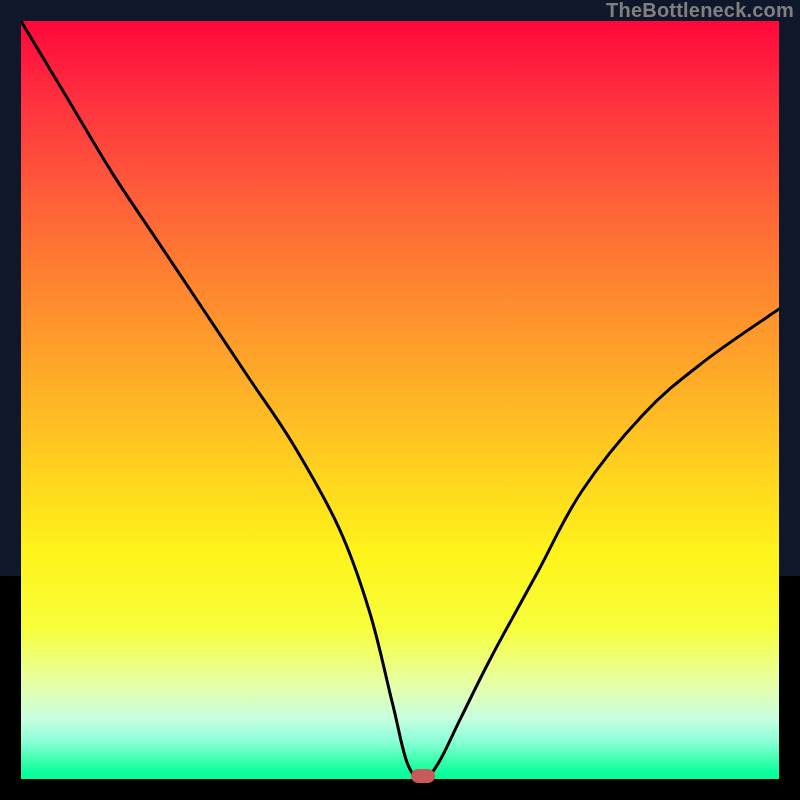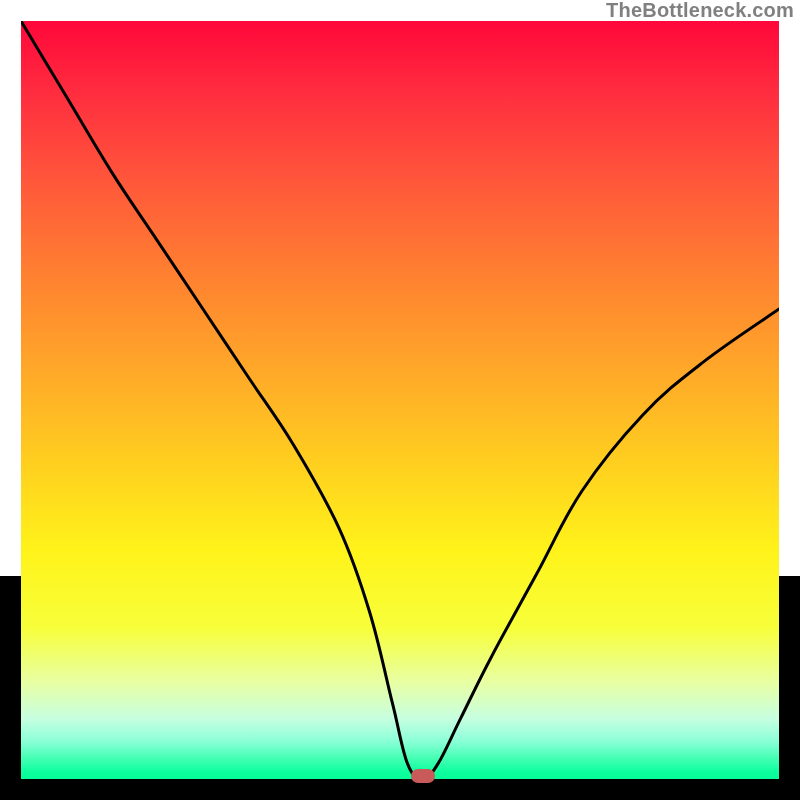--- a/index.html
+++ b/index.html
@@ -1,21 +1,21 @@
 <!DOCTYPE html>
 <html><head>
 <meta charset="utf-8">
 <style>
   * { margin: 0; padding: 0; box-sizing: border-box; }
   html, body { width: 800px; height: 800px; overflow: hidden; background: #000; }
   .stage {
     position: relative;
     width: 800px;
     height: 576px;
-    background: #ffffff;
+    background: #0f172a;
   }
   .plot {
     position: absolute;
     left: 21px;
     top: 21px;
     width: 758px;
     height: 758px;
     background: linear-gradient(
       to bottom,
       #ff073a 0%,

